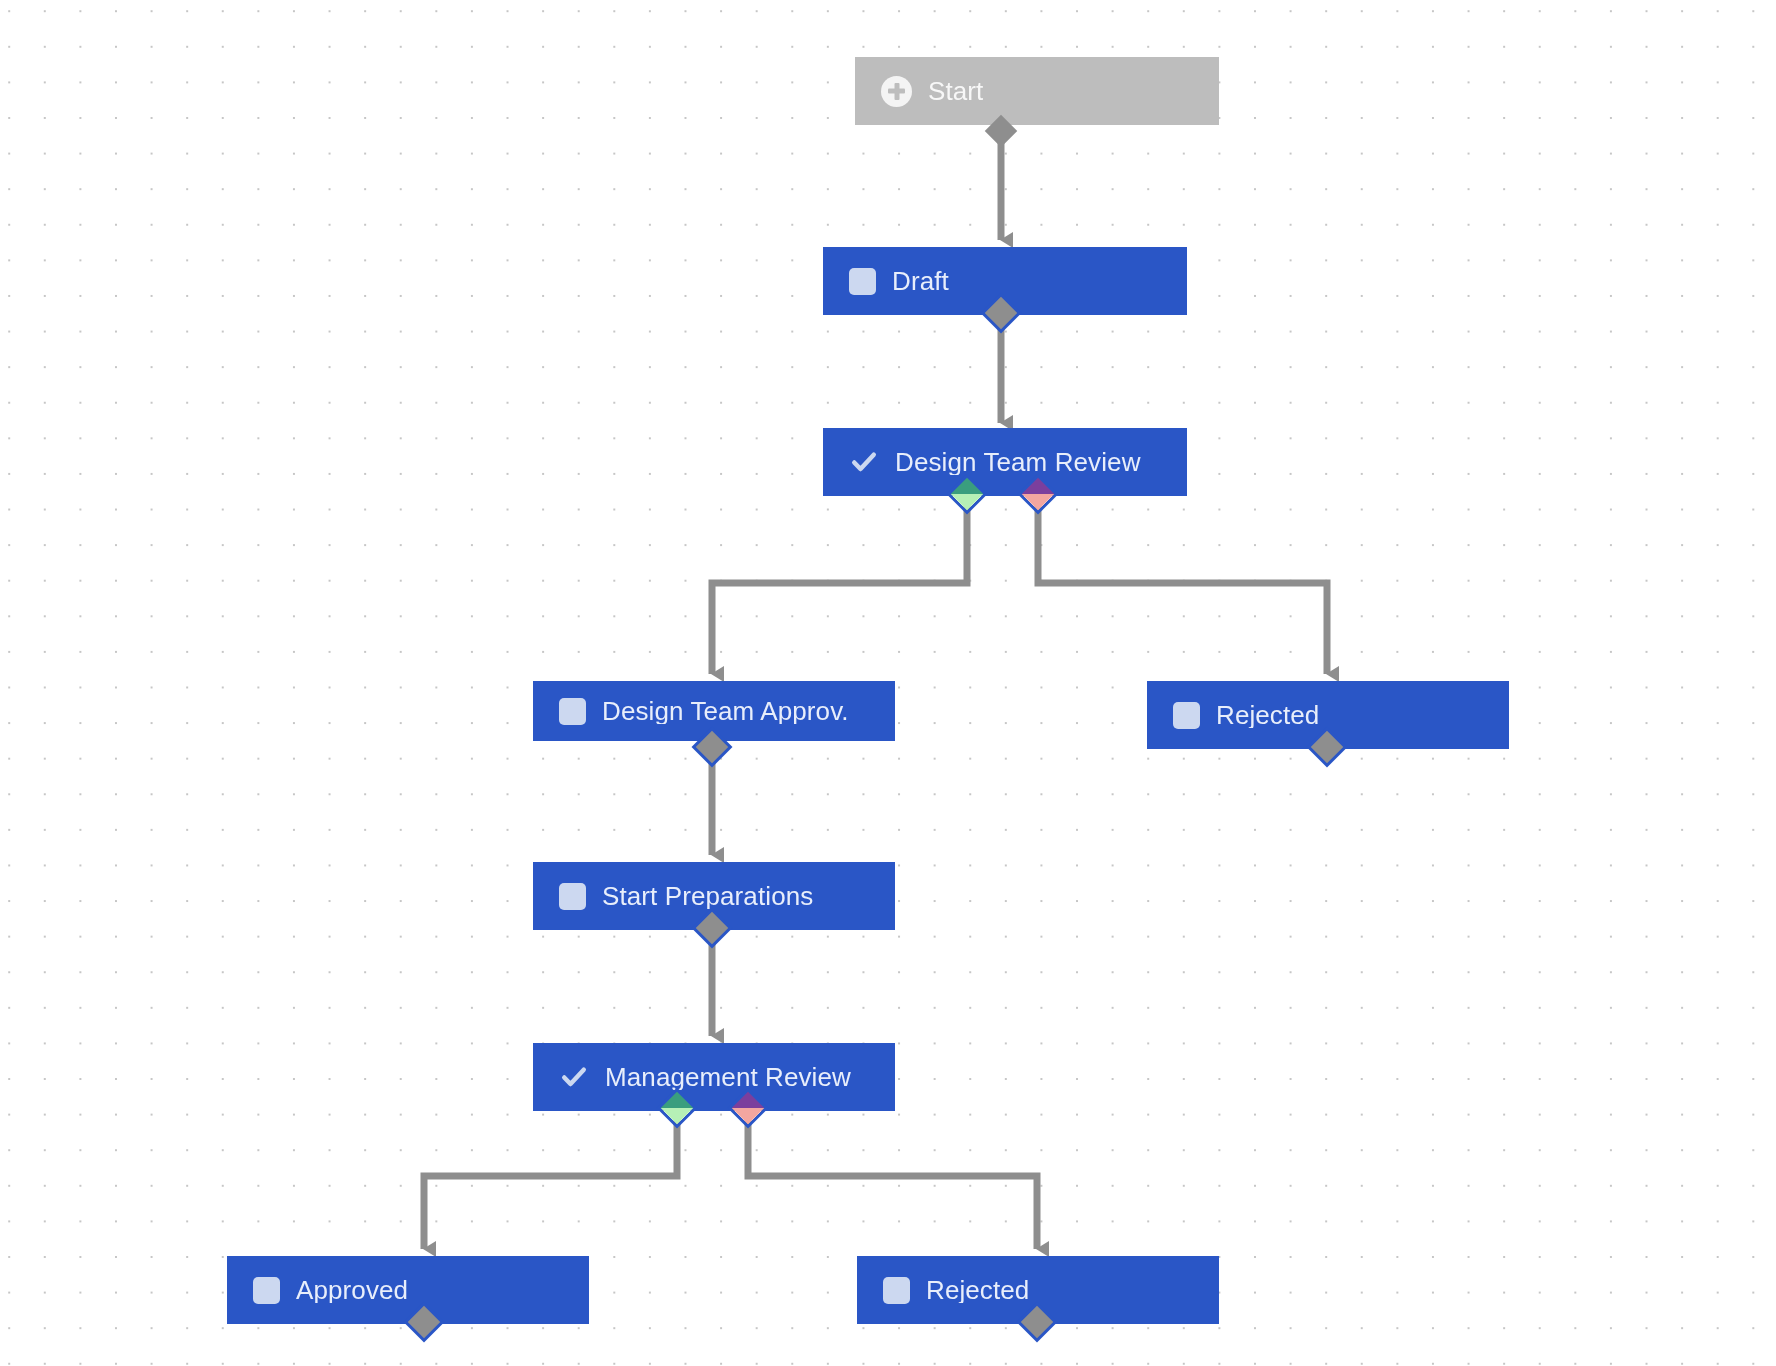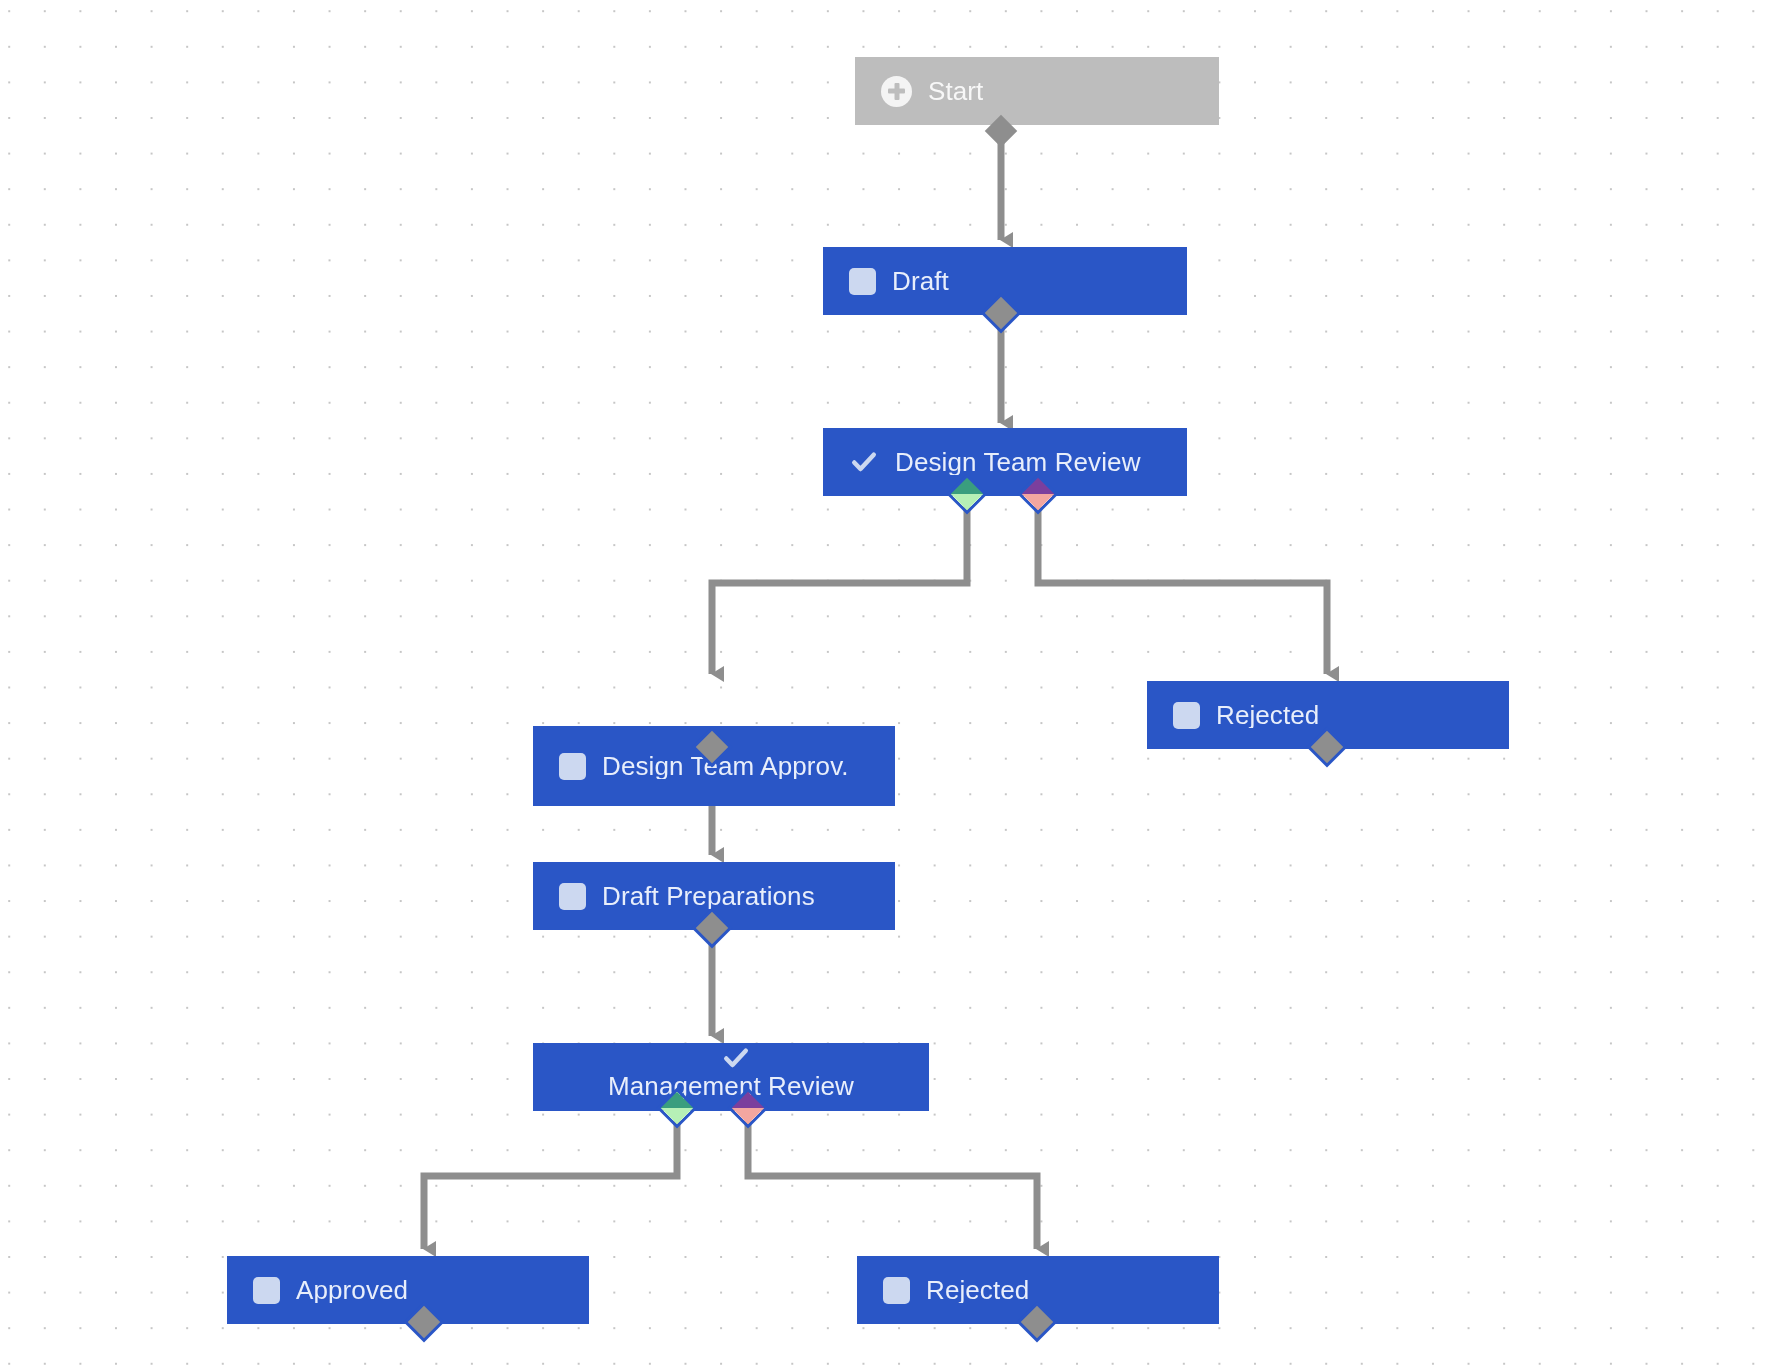--- a/index.html
+++ b/index.html
@@ -164,33 +164,33 @@
         <span class="node-label">Draft</span>
       </div>
       <div class="node state" style="left: 823px; top: 428px; width: 364px; height: 68px; text-align: center;">
         <span class="node-icon glyph-check">
           <svg viewBox="0 0 24 24" width="30" height="30">
             <path d="M4.2 12.4 L9.2 17.6 L19.8 6.2" fill="none" stroke="#ccd8f0" stroke-width="3.6" stroke-linecap="round" stroke-linejoin="round"></path>
           </svg>
         </span>
         <span class="node-label">Design Team Review</span>
       </div>
-      <div class="node state" style="left: 533px; top: 681px; width: 362px; height: 80px; margin-top: 45px;">
+      <div class="node state" style="left: 533px; top: 681px; width: 362px; height: 60px;">
         <span class="node-icon glyph-square"></span>
         <span class="node-label">Design Team Approv.</span>
       </div>
       <div class="node state" style="left: 1147px; top: 681px; width: 362px; height: 68px;">
         <span class="node-icon glyph-square"></span>
         <span class="node-label">Rejected</span>
       </div>
       <div class="node state" style="left: 533px; top: 862px; width: 362px; height: 68px;">
         <span class="node-icon glyph-square"></span>
-        <span class="node-label">Draft Preparations</span>
-      </div>
-      <div class="node state" style="left: 533px; top: 1043px; width: 396px; height: 68px; flex-direction: column;">
+        <span class="node-label">Start Preparations</span>
+      </div>
+      <div class="node state" style="left: 533px; top: 1043px; width: 362px; height: 68px;">
         <span class="node-icon glyph-check">
           <svg viewBox="0 0 24 24" width="30" height="30">
             <path d="M4.2 12.4 L9.2 17.6 L19.8 6.2" fill="none" stroke="#ccd8f0" stroke-width="3.6" stroke-linecap="round" stroke-linejoin="round"></path>
           </svg>
         </span>
         <span class="node-label">Management Review</span>
       </div>
       <div class="node state" style="left: 227px; top: 1256px; width: 362px; height: 68px;">
         <span class="node-icon glyph-square"></span>
         <span class="node-label">Approved</span>

